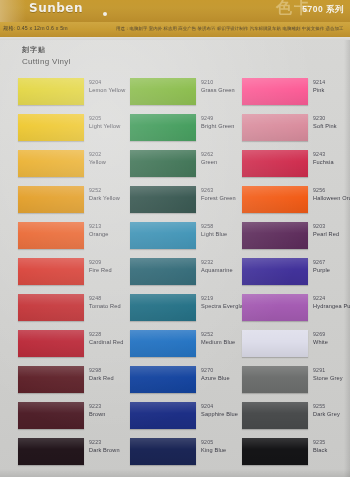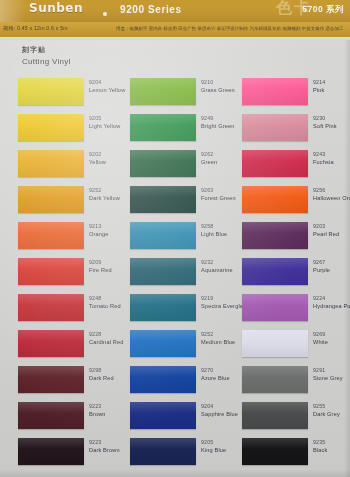--- a/index.html
+++ b/index.html
@@ -101,21 +101,20 @@
 </style>
 </head>
 <body>
 
 <div id="page">
 
   <div class="header">
     <span class="ghost-cn">色卡</span>
     <span class="brand">Sunben</span>
     <span class="brand-dot"></span>
-    <span class="series">9200 Series</span>
     <span class="series-cn">5700 系列</span>
   </div>
 
   <div class="specbar">
     <span class="spec-left">规格: 0.45 x 12m  0.6 x 5m</span>
     <span class="spec-right">用途：电脑刻字 室内外 标志用 商业广告 装潢布置 标识字设计制作 汽车标牌及车贴 电脑雕刻 中英文操作 适合加工</span>
   </div>
   <div class="specedge"></div>
 
   <div class="title-cn">刻字贴</div>

